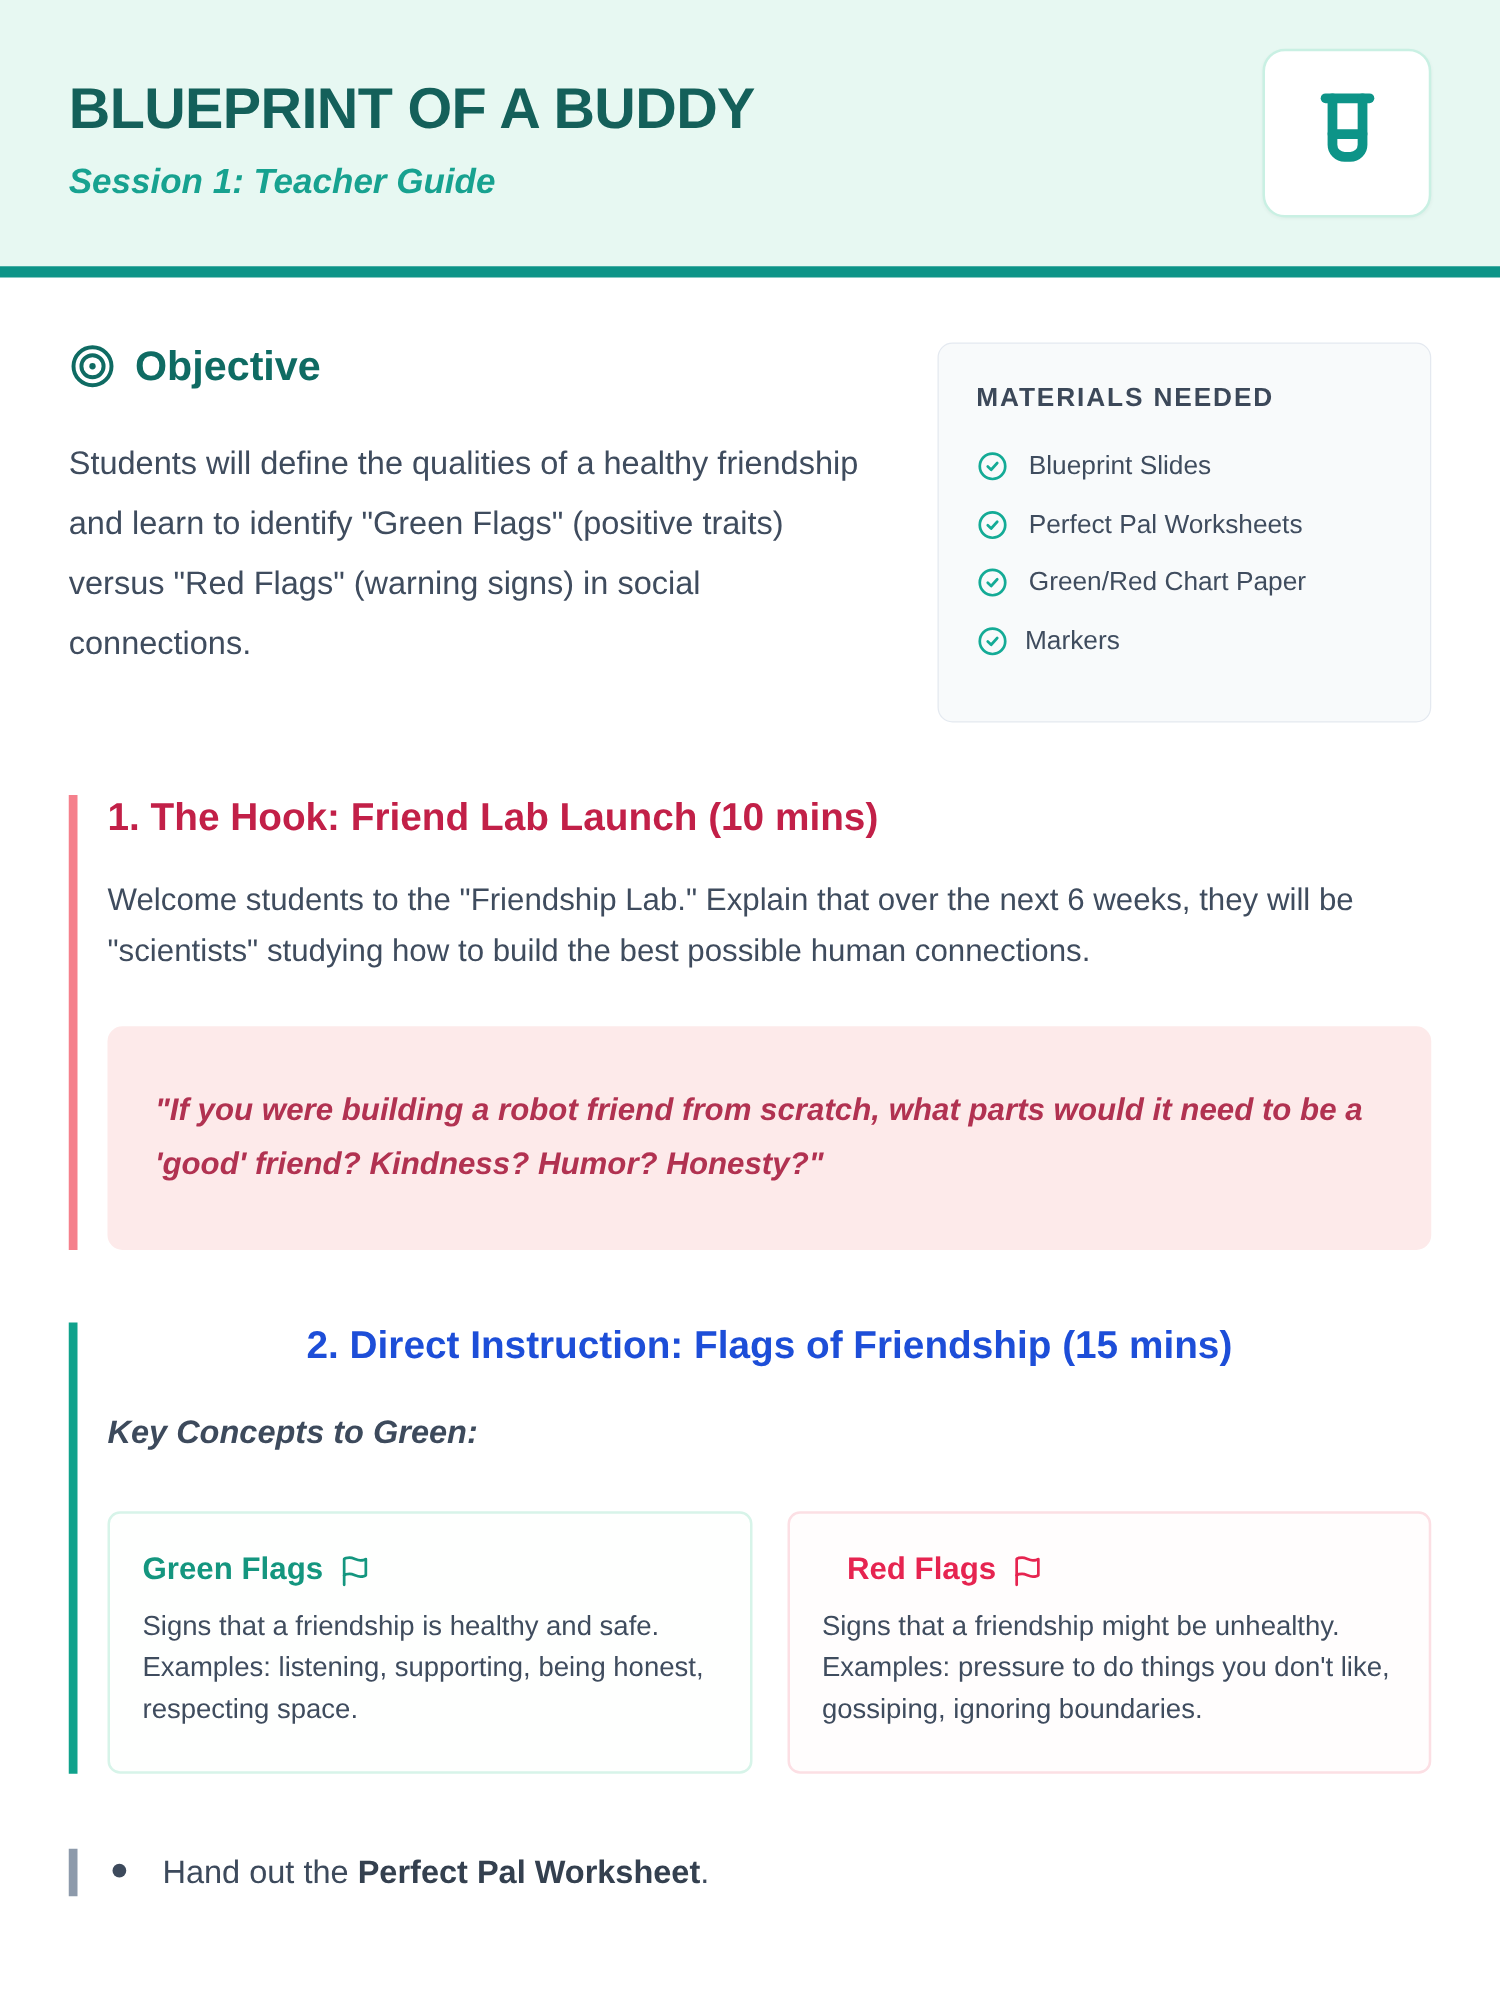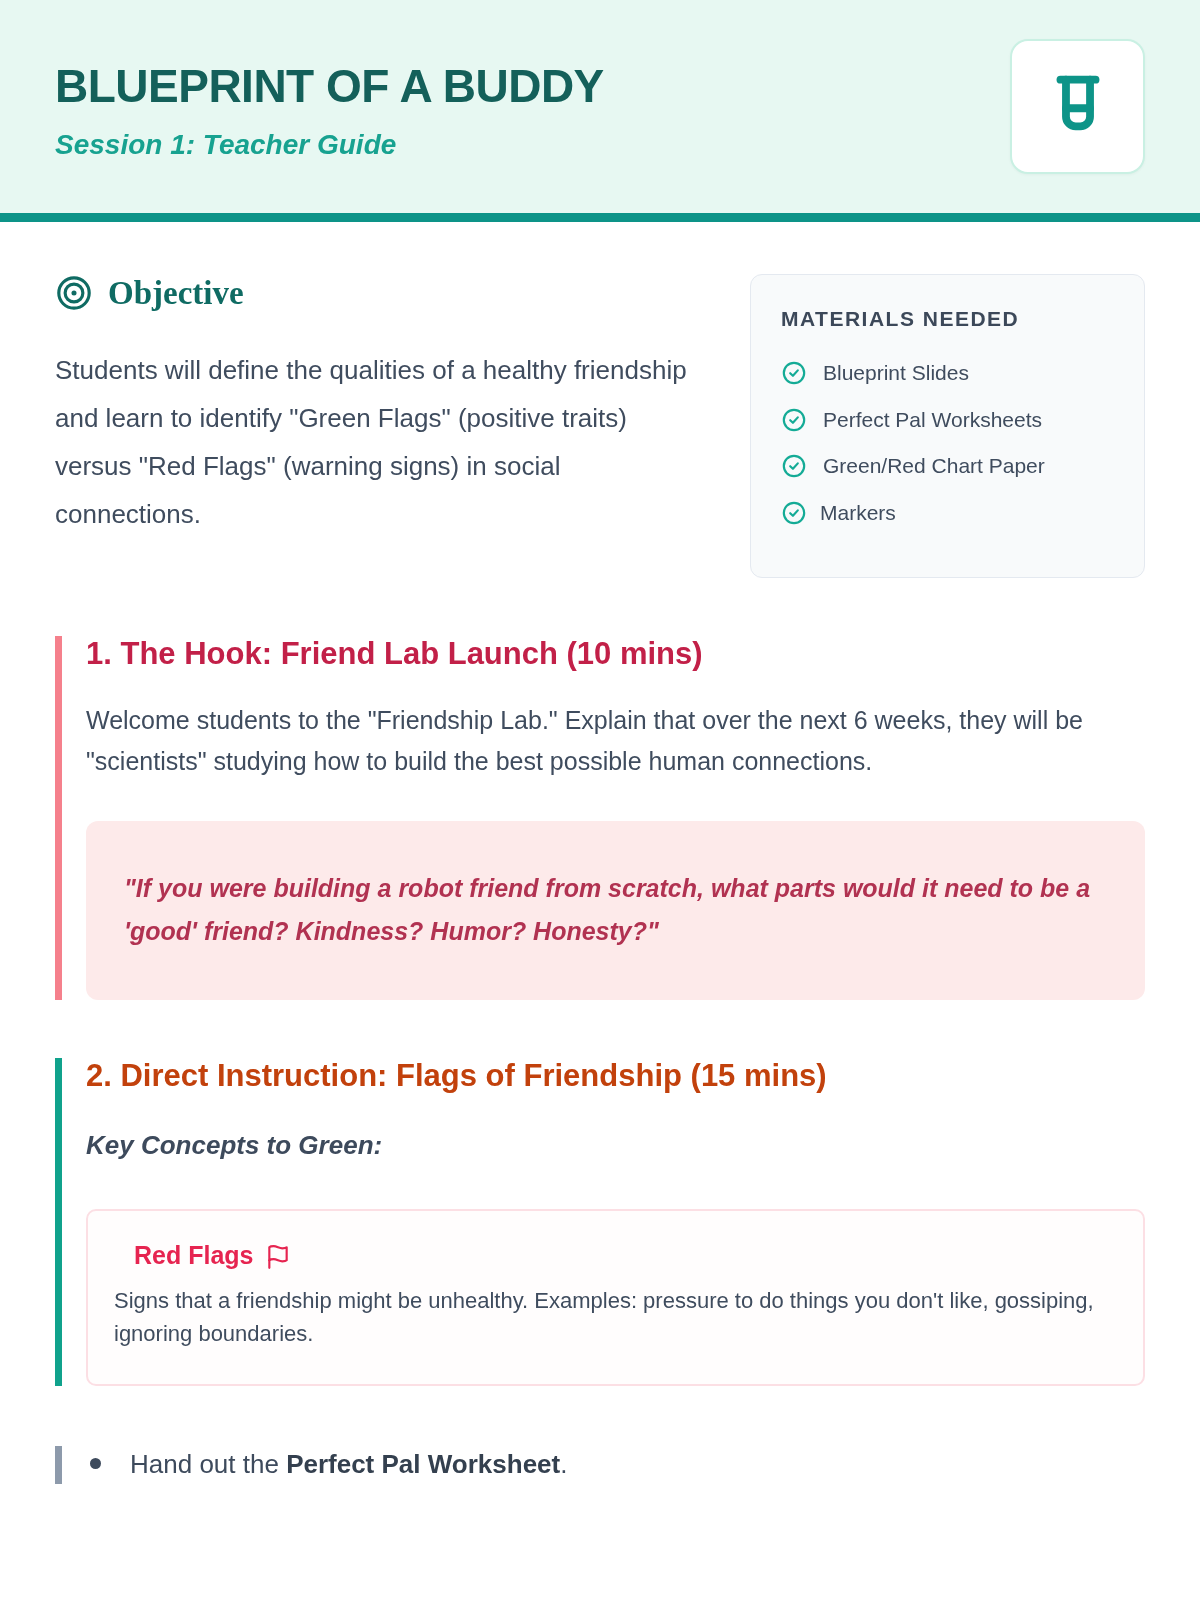--- a/index.html
+++ b/index.html
@@ -33,21 +33,20 @@
 
   
   .main { padding: 0 55px; }
   .top-row { display: flex; gap: 40px; margin-top: 52px; align-items: flex-start; }
 
   .objective-col { flex: 1; }
   .objective-heading {
     display: flex; align-items: center; gap: 15px;
     font-size: 33px; font-weight: 800; color: #0f6b63;
     margin-bottom: 34px;
-    font-family: Liberation Serif, serif;
   }
   .objective-body {
     font-size: 26px; line-height: 1.85; color: #3f4c5e; max-width: 705px;
   }
 
   .materials {
     width: 395px; flex: none;
     background: #f8fafb; border: 1px solid #e4e9f0; border-radius: 12px;
     padding: 32px 30px 36px 30px;
   }
@@ -64,21 +63,21 @@
   .materials-item:last-child { margin-bottom: 12px; gap: 13px; }
   .check-icon { flex: none; width: 26px; height: 26px; }
 
   
   .block { margin-top: 58px; border-left: 7px solid; padding-left: 24px; }
   .block-red { border-color: #f5808c; }
   .block-teal { border-color: #10a28c; }
   .block-gray { border-color: #8d9aab; margin-top: 60px; }
   .block h2 { font-size: 31px; font-weight: 800; margin-bottom: 28px; }
   .block-red h2 { color: #c22048; }
-  .block-teal h2 { color: #c2410c; }
+  .block-teal h2 { color: #1d4ed8; text-align: center; }
   .block-gray h2 { color: #3d4a5c; }
   .block-body { font-size: 25px; line-height: 1.65; color: #3f4c5e; }
 
   .quote-box {
     margin-top: 38px; background: #fdeaea; border-radius: 12px;
     padding: 46px 38px; 
   }
   .quote-text { font-size: 25px; font-style: italic; color: #b13251; line-height: 1.75; font-weight: 600; }
 
   .key-concepts { font-size: 26px; font-style: italic; font-weight: 700; color: #3d4a5c; margin-top: 36px; }
@@ -192,20 +191,32 @@
       <p class="block-body">Welcome students to the "Friendship Lab." Explain that over the next 6 weeks, they will be "scientists" studying how to build the best possible human connections.</p>
       <div class="quote-box">
         <p class="quote-text">"If you were building a robot friend from scratch, what parts would it need to be a 'good' friend? Kindness? Humor? Honesty?"</p>
       </div>
     </section>
 
     <section class="block block-teal">
       <h2>2. Direct Instruction: Flags of Friendship (15 mins)</h2>
       <p class="key-concepts">Key Concepts to Green:</p>
       <div class="cards-row">
+        <div class="card card-green">
+          <div class="card-title">
+            <span>Green Flags</span>
+            <span class="flag-icon">
+              <svg width="26" height="26" viewBox="0 0 24 24" fill="none" stroke="#14967f" stroke-width="2" stroke-linecap="round" stroke-linejoin="round">
+                <path d="M4 15s1-1 4-1 5 2 8 2 4-1 4-1V3s-1 1-4 1-5-2-8-2-4 1-4 1z"></path>
+                <line x1="4" y1="22" x2="4" y2="15"></line>
+              </svg>
+            </span>
+          </div>
+          <p class="card-body">Signs that a friendship is healthy and safe. Examples: listening, supporting, being honest, respecting space.</p>
+        </div>
         <div class="card card-red">
           <div class="card-title">
             <span>Red Flags</span>
             <span class="flag-icon">
               <svg width="26" height="26" viewBox="0 0 24 24" fill="none" stroke="#e62450" stroke-width="2" stroke-linecap="round" stroke-linejoin="round">
                 <path d="M4 15s1-1 4-1 5 2 8 2 4-1 4-1V3s-1 1-4 1-5-2-8-2-4 1-4 1z"></path>
                 <line x1="4" y1="22" x2="4" y2="15"></line>
               </svg>
             </span>
           </div>

